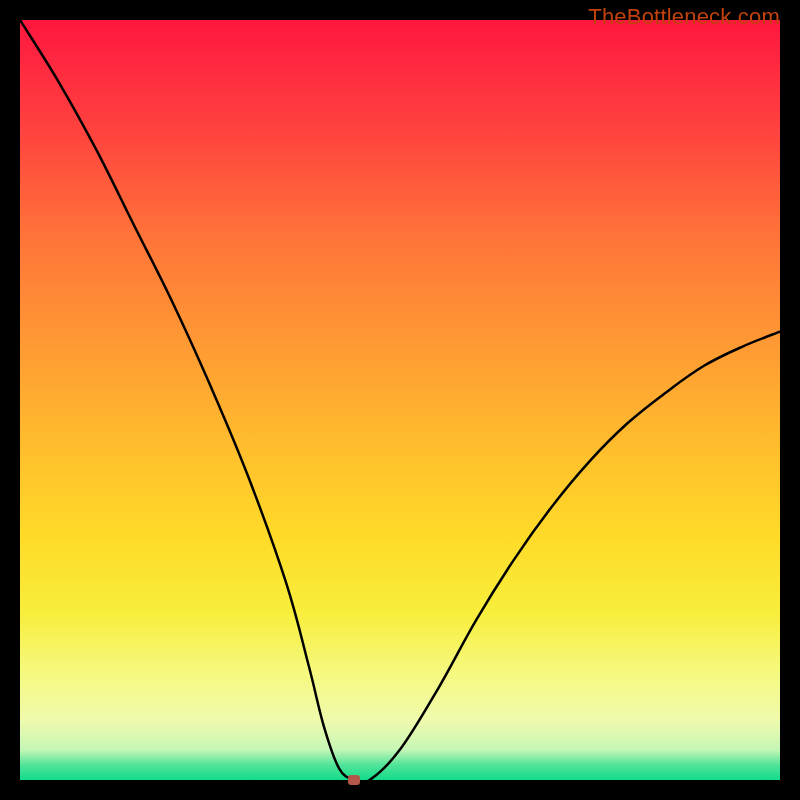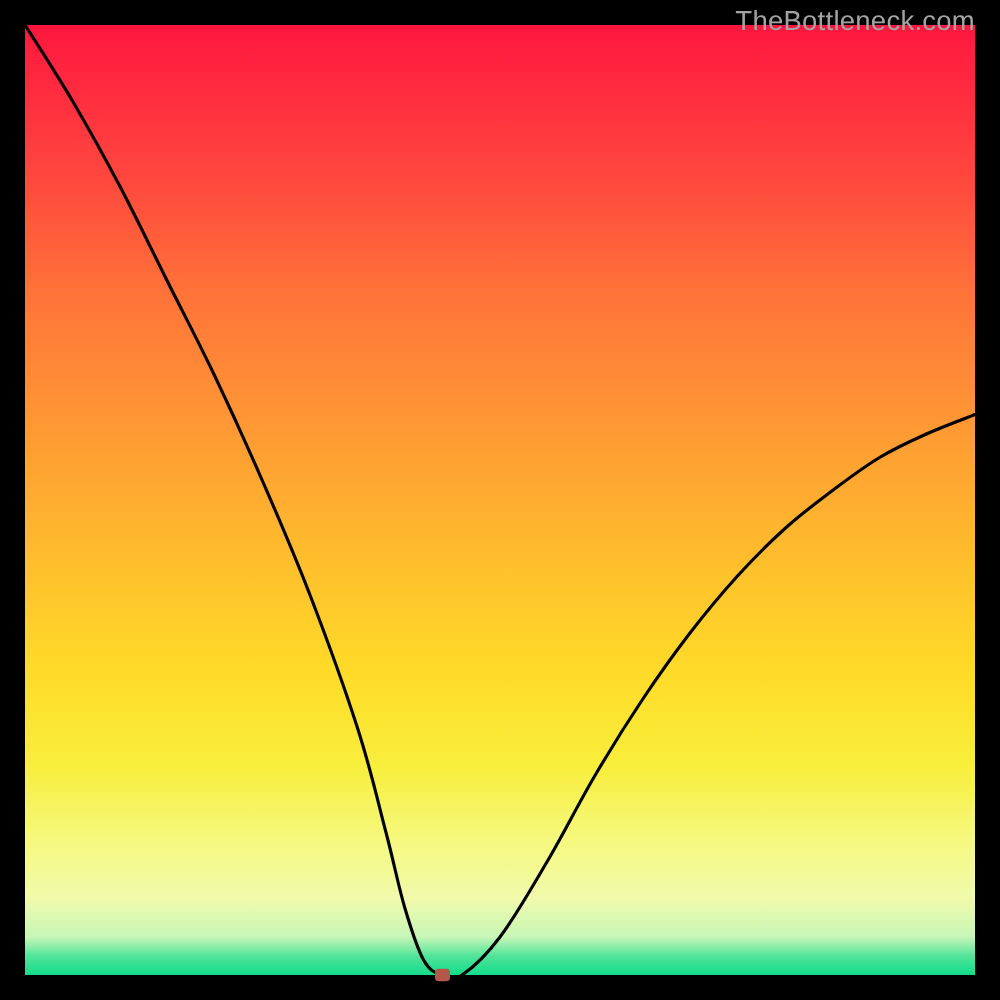--- a/index.html
+++ b/index.html
@@ -8,21 +8,21 @@
     height: 800px;
     background: #000;
     position: relative;
     overflow: hidden;
     font-family: Arial, Helvetica, sans-serif;
   }
   .watermark {
     position: absolute;
     top: 4px;
     right: 20px;
-    color: #a3a3a3;
+    color: #c2410c;
     font-size: 22px;
     font-weight: 500;
     z-index: 30;
     letter-spacing: 0.2px;
   }
   .plot-area {
     position: absolute;
     left: 20px;
     top: 20px;
     width: 760px;

